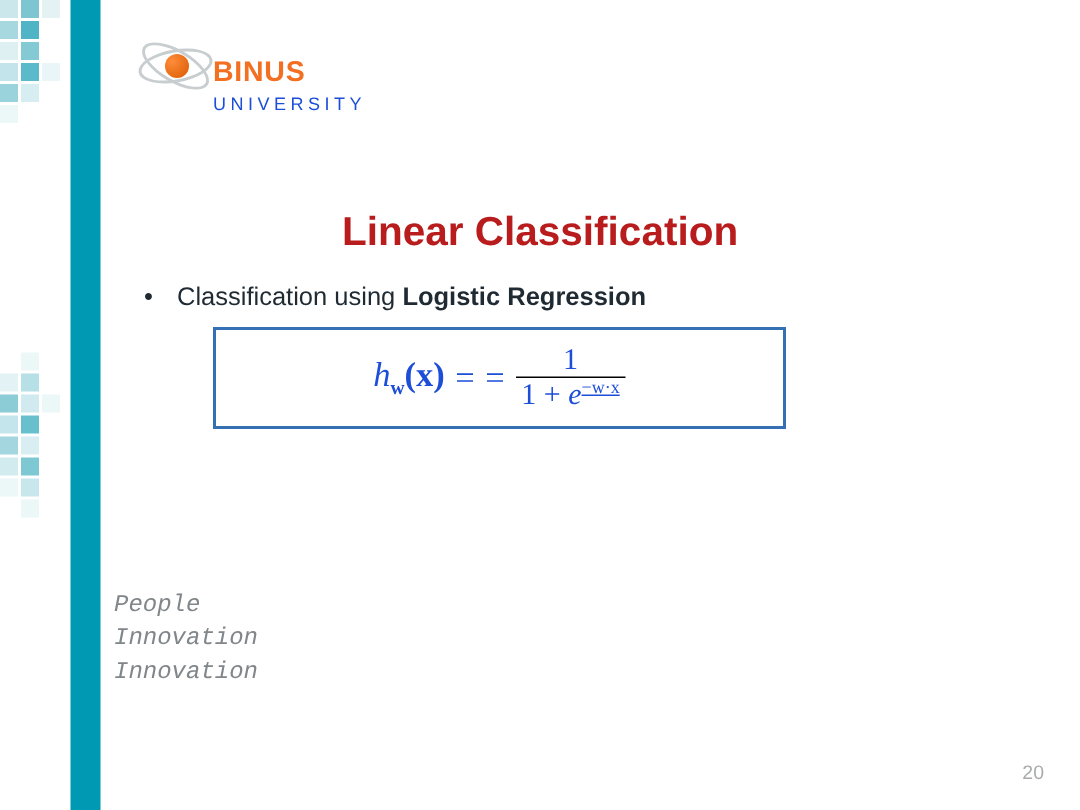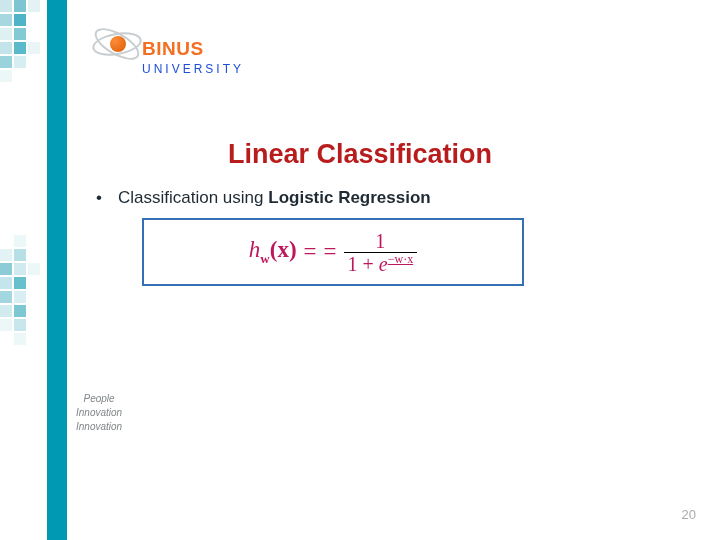--- a/index.html
+++ b/index.html
@@ -121,21 +121,21 @@
     height: 68px;
     border: 2px solid #3570b5;
     background: #fff;
     display: flex;
     align-items: center;
     justify-content: center;
   }
   .formula {
     font-family: "Times New Roman", serif;
     font-size: 23px;
-    color: #be185d;
+    color: #1d4ed8;
     display: flex;
     align-items: center;
     gap: 7px;
   }
   .ital { font-style: italic; }
   .sub { font-size: 13px; vertical-align: sub; font-weight: 700; }
   .bold { font-weight: 700; }
   .frac {
     display: inline-flex;
     flex-direction: column;
@@ -146,26 +146,25 @@
   .frac .num { padding: 0 4px; }
   .frac .den {
     border-top: 1.4px solid #000;
     padding: 0 4px;
   }
   .frac .exp { font-size: 12px; vertical-align: super; text-decoration: underline; }
   .tagline {
     position: absolute;
     left: 76px;
     top: 392px;
-    font-size: 10px;
+    font-size: 16px;
     line-height: 1.4;
     color: #808689;
     font-style: italic;
-    font-family: Liberation Sans, sans-serif;
-    text-align: center;
+    font-family: Liberation Mono, monospace;
   }
   .page-num {
     position: absolute;
     right: 24px;
     bottom: 18px;
     font-size: 13px;
     color: #a9abad;
   }
 </style>
 </head>

